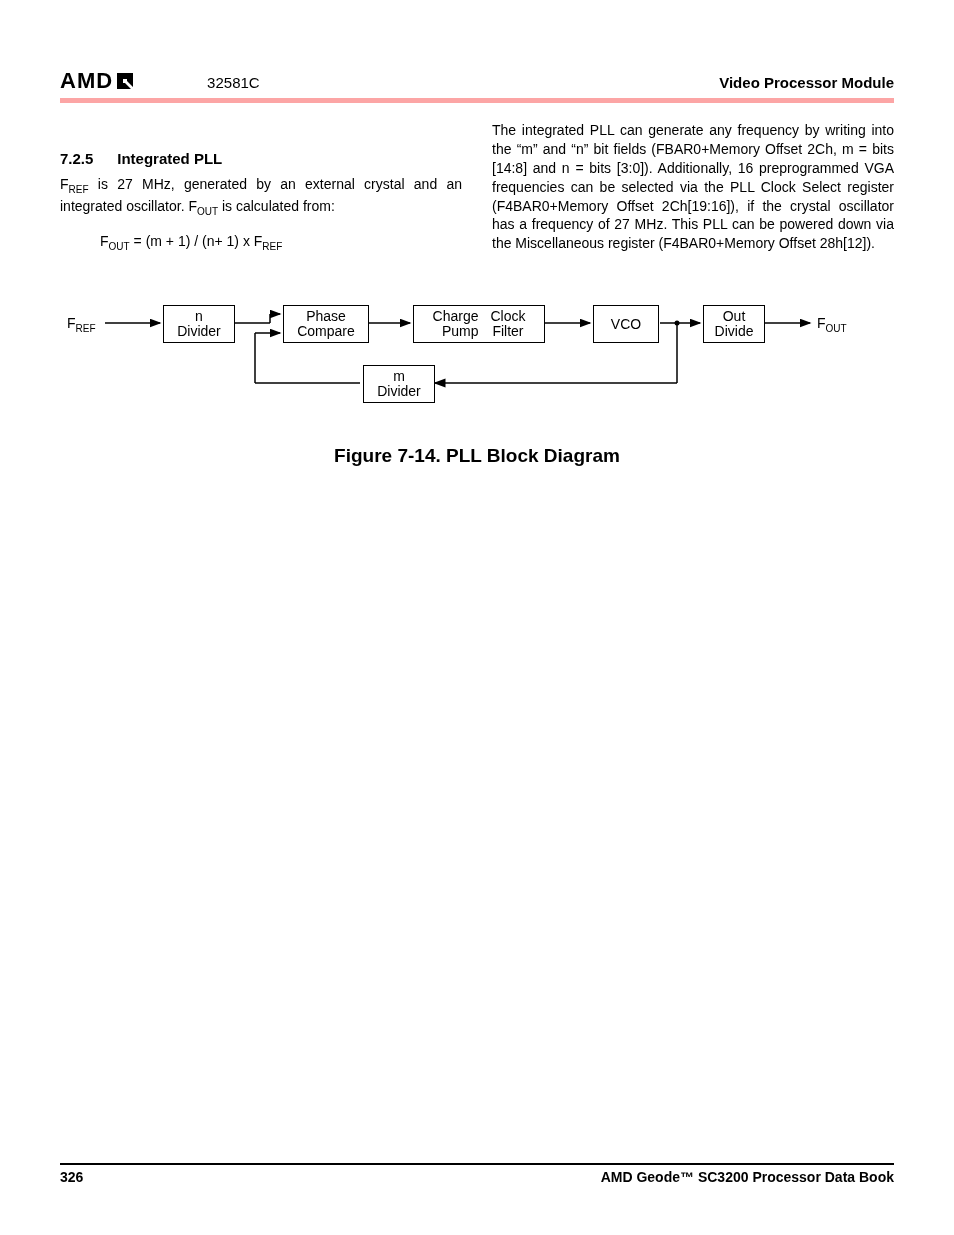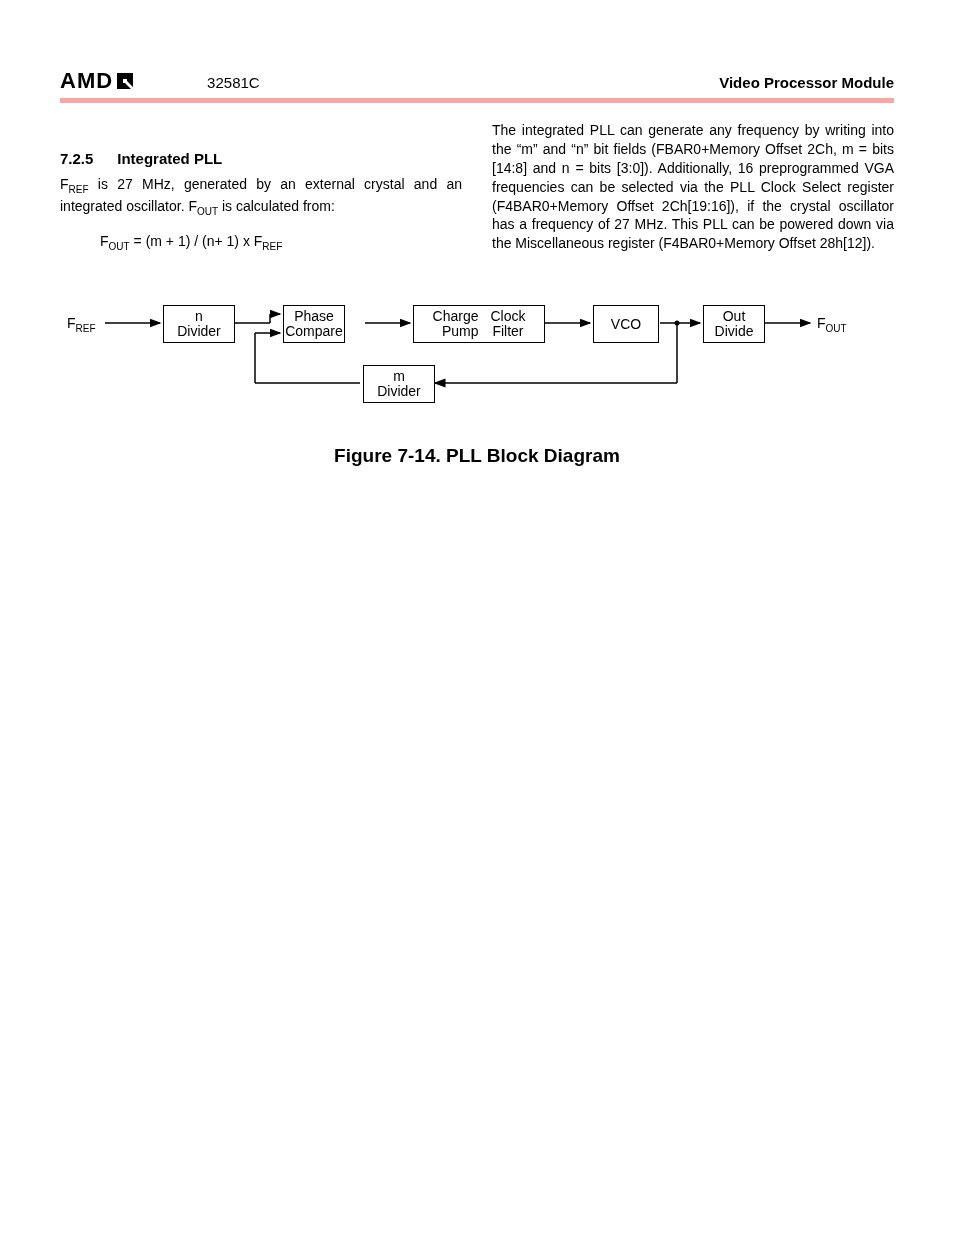--- a/index.html
+++ b/index.html
@@ -178,21 +178,21 @@
 
     <div class="dlabel" style="left:2px; top:22px;">
       <span>F</span><span class="sub">REF</span>
     </div>
 
     <div class="dbox" style="left:98px;  top:12px; width:72px; height:38px;">
       <div>n</div>
       <div>Divider</div>
     </div>
 
-    <div class="dbox" style="left:218px; top:12px; width:62px; height:38px;">
+    <div class="dbox" style="left:218px; top:12px; width:86px; height:38px;">
       <div>Phase</div>
       <div>Compare</div>
     </div>
 
     <div class="dbox" style="left:348px; top:12px; width:132px; height:38px; flex-direction:row; gap:12px; align-items:center; justify-content:center;">
       <div style="display:flex;flex-direction:column;line-height:1.1;text-align:right;">
         <div>Charge</div>
         <div>Pump</div>
       </div>
       <div style="display:flex;flex-direction:column;line-height:1.1;">
@@ -215,14 +215,18 @@
     </div>
 
     <div class="dbox" style="left:298px; top:72px; width:72px; height:38px;">
       <div>m</div>
       <div>Divider</div>
     </div>
   </div>
 
   <div class="figcap">Figure 7-14.  PLL Block Diagram</div>
 
+  <div class="footer">
+    <span class="pn">326</span>
+    <span class="book">AMD Geode™ SC3200 Processor Data Book</span>
+  </div>
 
 </div>
 
 </body></html>

